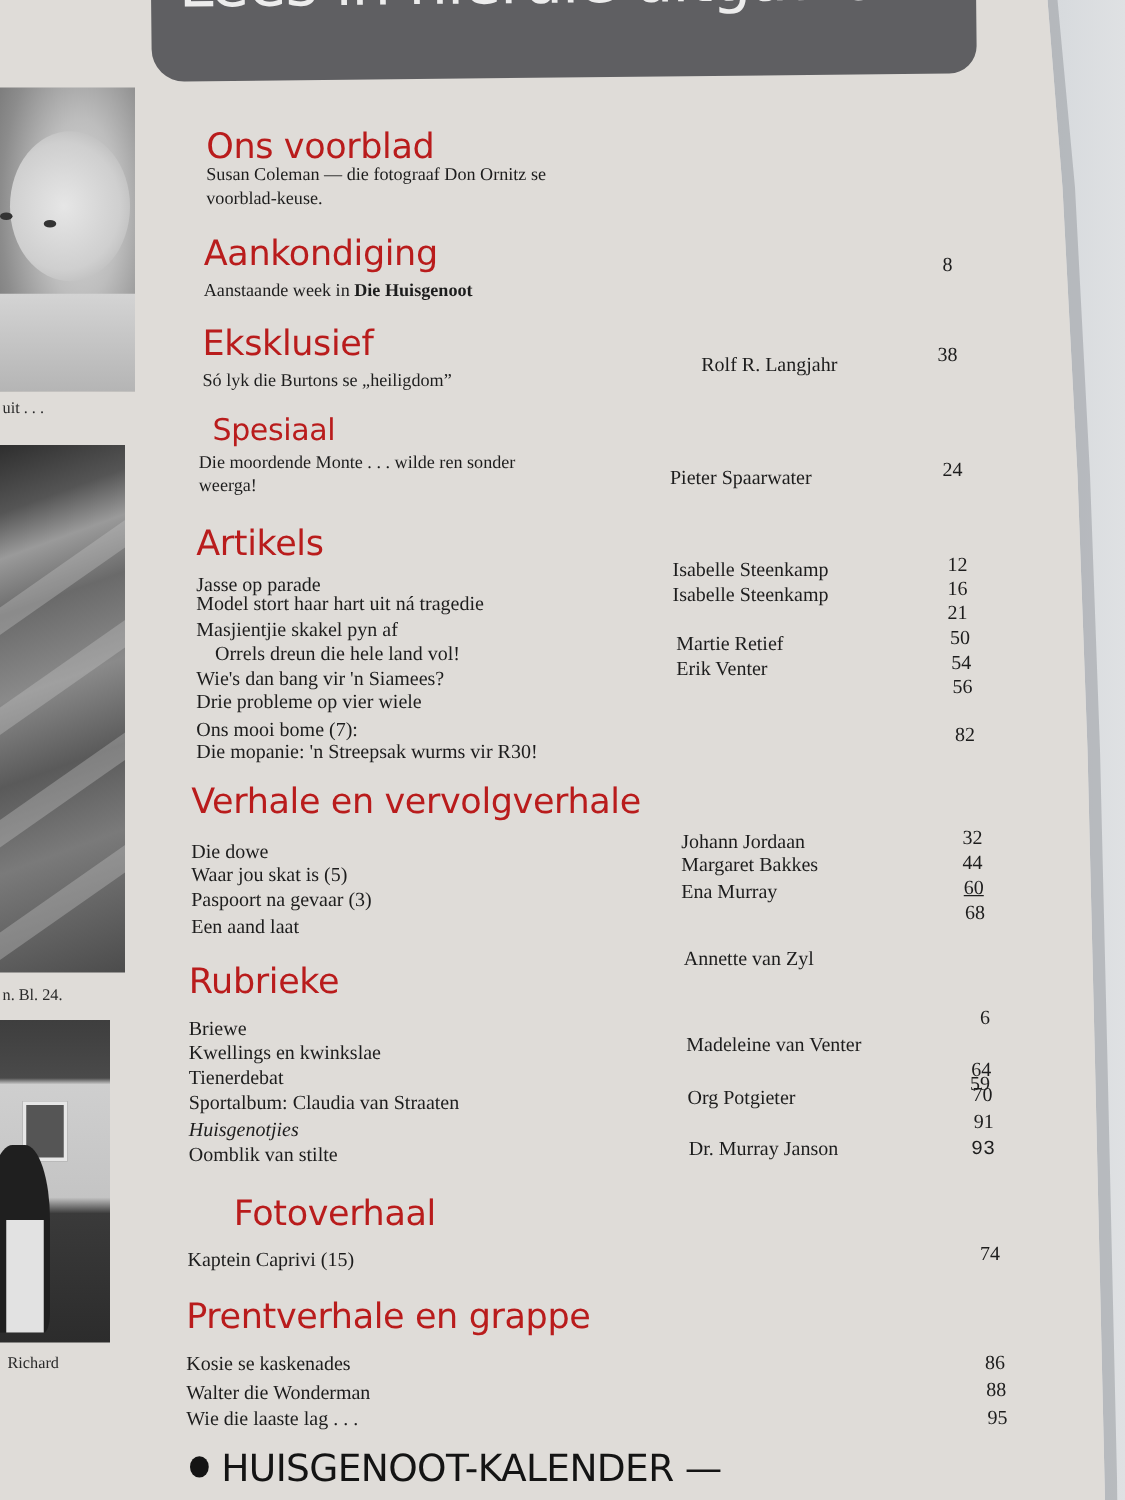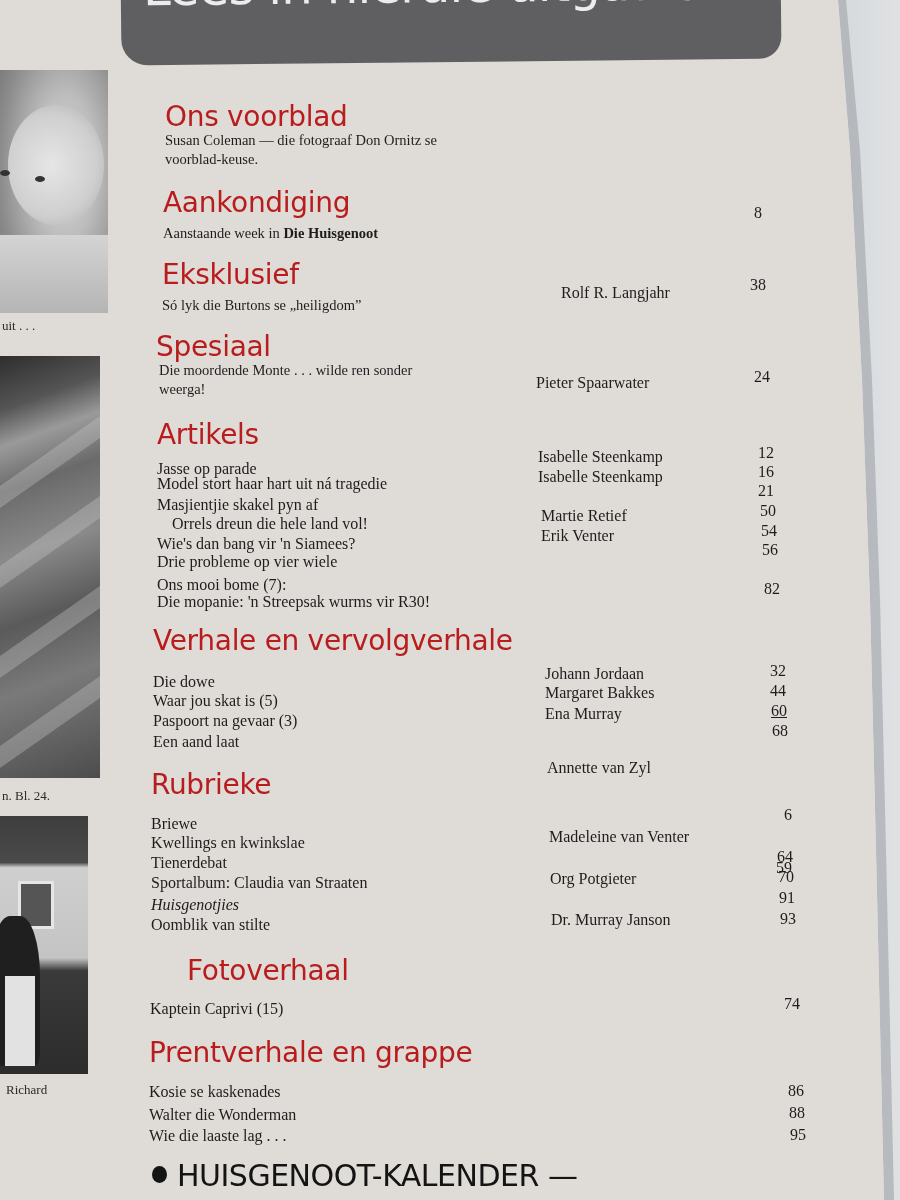--- a/index.html
+++ b/index.html
@@ -186,21 +186,21 @@
 
   <div class="h" style="left:163px; top:186px; font-size:28px;">Aankondiging</div>
   <div class="t small" style="left:163px; top:225px;"><span>Aanstaande week in</span> <b>Die Huisgenoot</b></div>
   <div class="num" style="left:722px; top:204px;">8</div>
 
   <div class="h" style="left:162px; top:258px; font-size:28px;">Eksklusief</div>
   <div class="t small" style="left:162px; top:297px;">Só lyk die Burtons se „heiligdom”</div>
   <div class="t" style="left:539px; top:284px;margin-left:22px;">Rolf R. Langjahr</div>
   <div class="num" style="left:726px; top:276px;">38</div>
 
-  <div class="h" style="left:156px; top:330px; font-size:28px;">Spesiaal</div>
+  <div class="h" style="left:170px; top:330px; font-size:24px;">Spesiaal</div>
   <div class="t small" style="left:159px; top:362px;">Die moordende Monte . . . wilde ren sonder</div>
   <div class="t small" style="left:159px; top:381px;">weerga!</div>
   <div class="t" style="left:536px; top:374px;">Pieter Spaarwater</div>
   <div class="num" style="left:730px; top:368px;">24</div>
 
   <div class="h" style="left:157px; top:418px; font-size:28px;">Artikels</div>
   <div class="t" style="left:157px; top:460px;">Jasse op parade</div>
   <div class="t" style="left:157px; top:475px;">Model stort haar hart uit ná tragedie</div>
   <div class="t" style="left:157px; top:496px;">Masjientjie skakel pyn af</div>
   <div class="t" style="left:157px; top:515px;margin-left:15px;">Orrels dreun die hele land vol!</div>
@@ -248,21 +248,21 @@
 
   <div class="t" style="left:549px; top:828px;">Madeleine van Venter</div>
   <div class="t" style="left:550px; top:870px;">Org Potgieter</div>
   <div class="t" style="left:551px; top:911px;">Dr. Murray Janson</div>
 
   <div class="num" style="left:752px; top:806px;">6</div>
   <div class="num" style="left:752px; top:827px;margin-top:32px;">59</div>
   <div class="num" style="left:753px; top:848px;">64</div>
   <div class="num" style="left:754px; top:868px;">70</div>
   <div class="num" style="left:755px; top:889px;">91</div>
-  <div class="num" style="left:756px; top:910px;">93</div>
+  <div class="num" style="left:756px; top:910px;font-family:Liberation Mono, monospace;">93</div>
 
   <div class="h" style="left:150px; top:954px; font-size:28px;margin-left:37px;">Fotoverhaal</div>
   <div class="t" style="left:150px; top:1000px;">Kaptein Caprivi (15)</div>
   <div class="num" style="left:760px; top:995px;">74</div>
 
   <div class="h" style="left:149px; top:1036px; font-size:28px;">Prentverhale en grappe</div>
   <div class="t" style="left:149px; top:1083px;">Kosie se kaskenades</div>
   <div class="t" style="left:149px; top:1106px;">Walter die Wonderman</div>
   <div class="t" style="left:149px; top:1127px;">Wie die laaste lag . . .</div>
 

